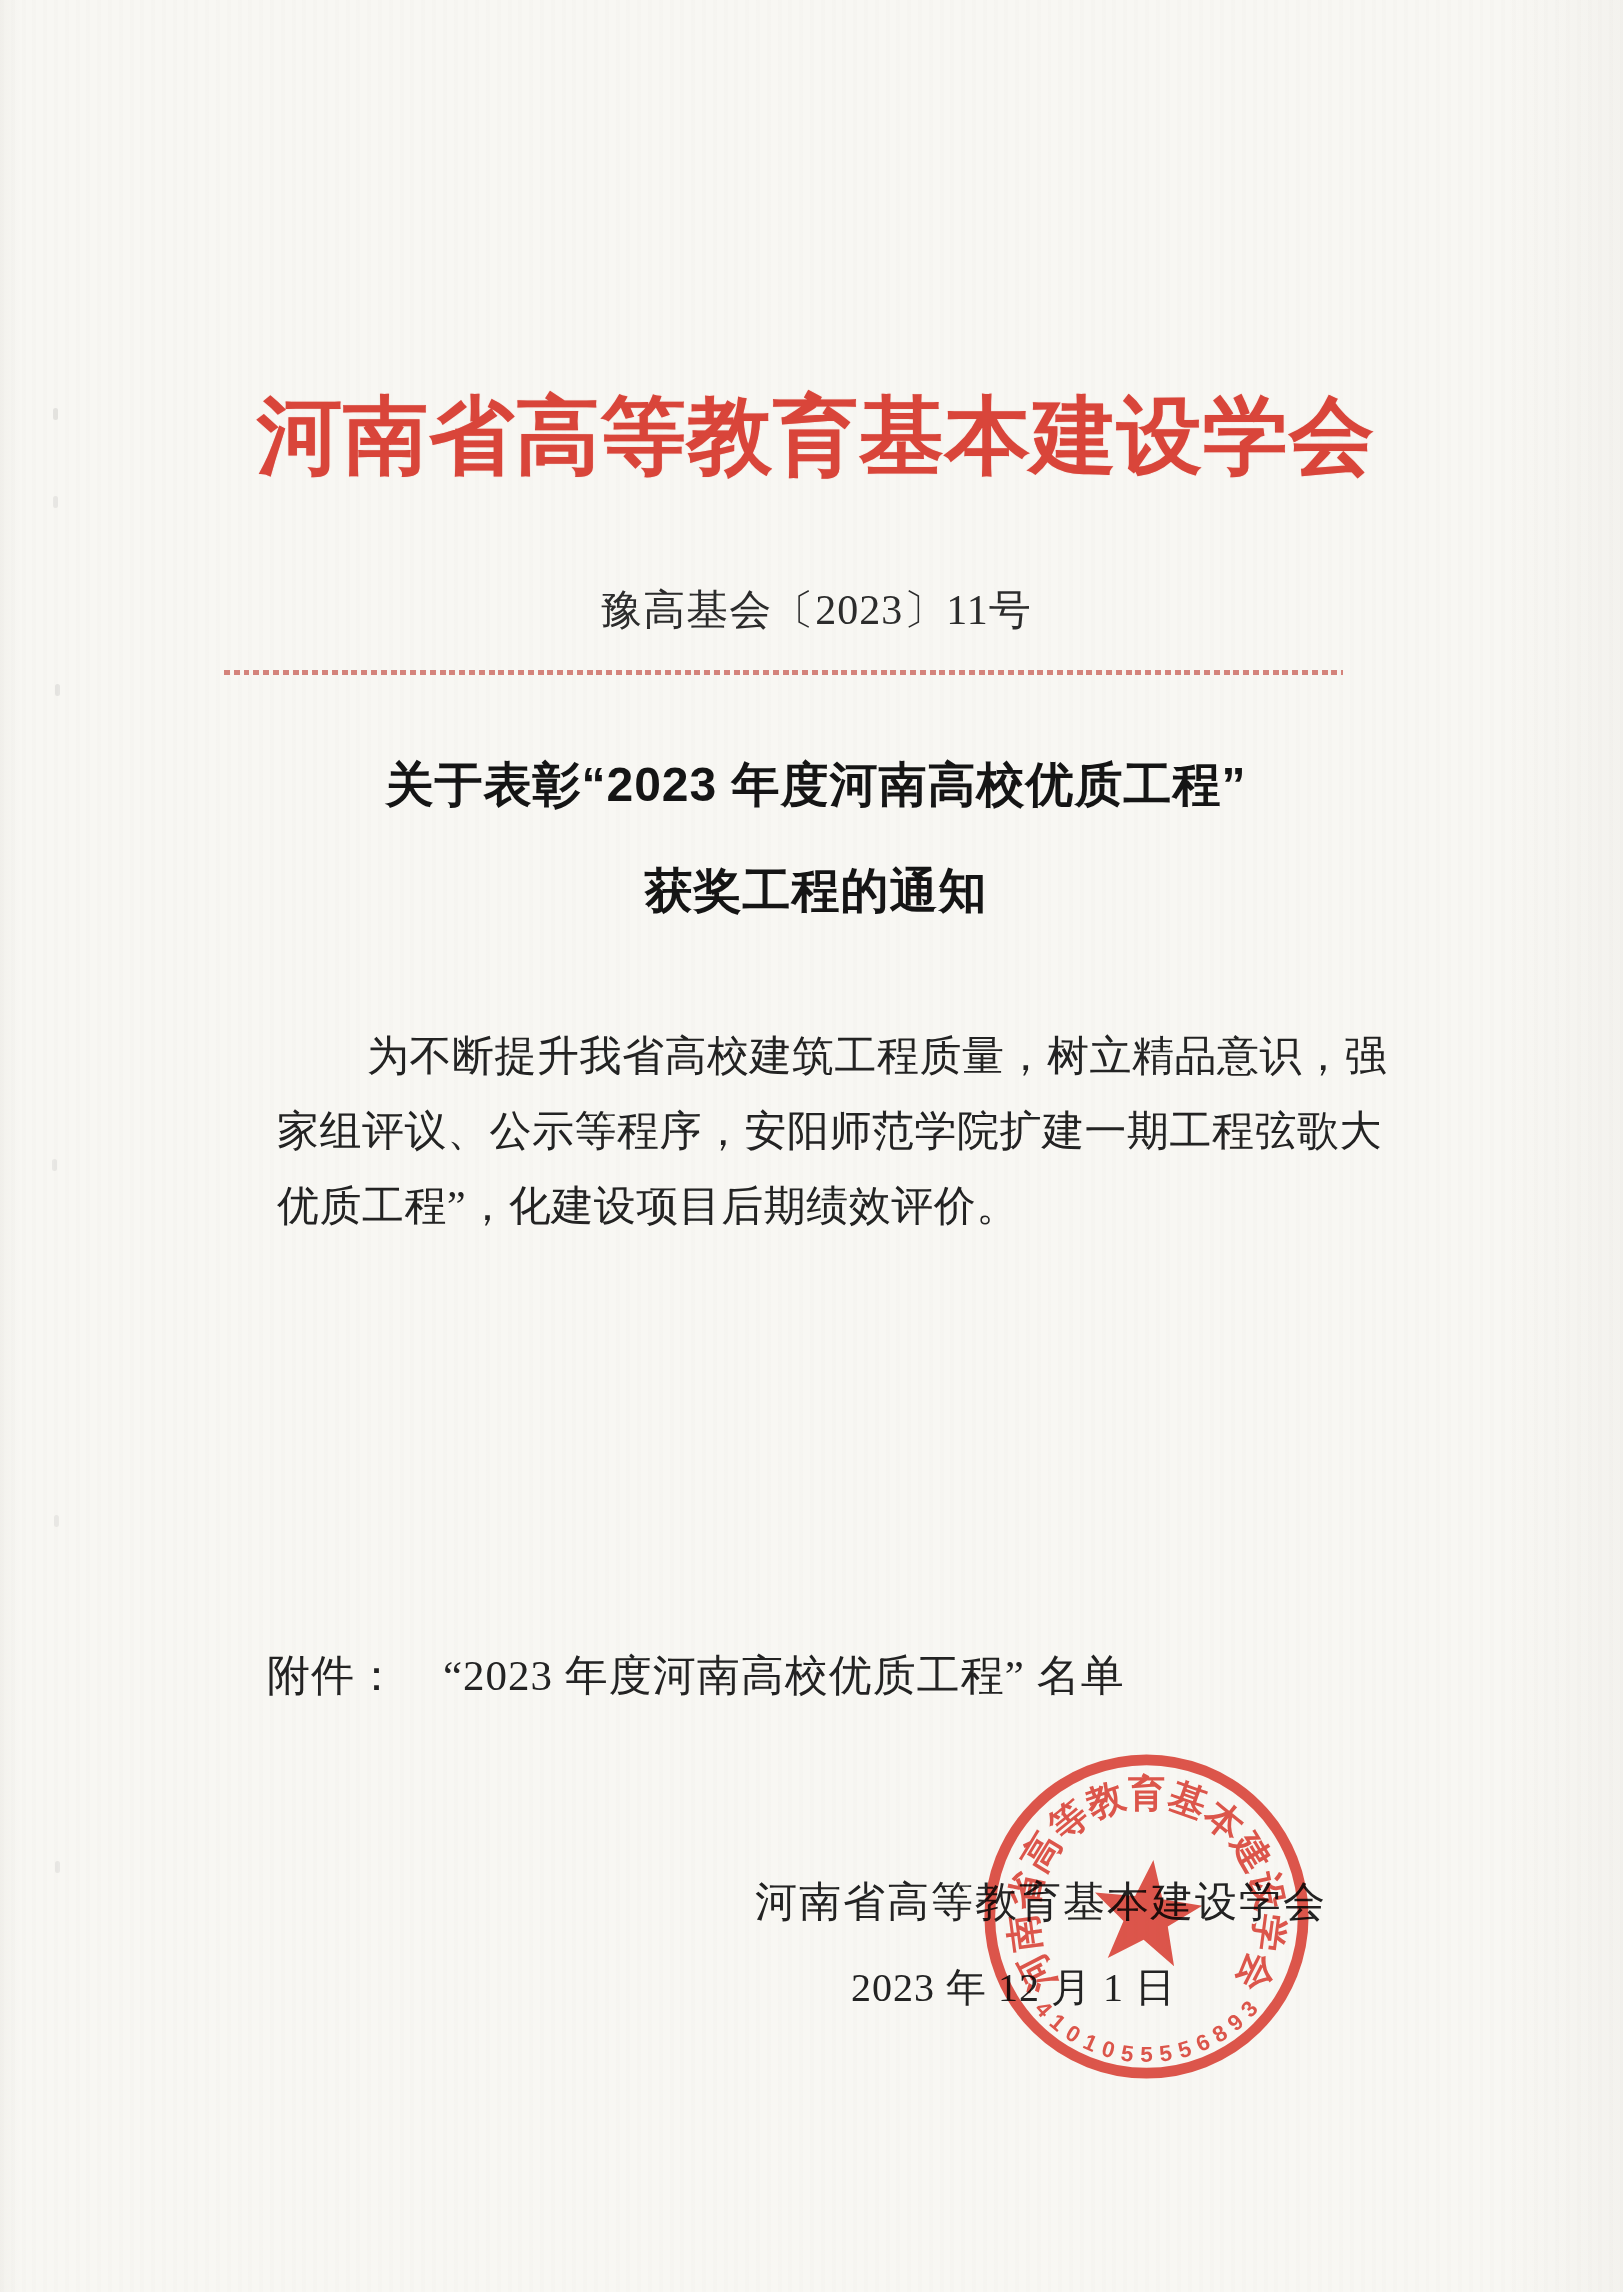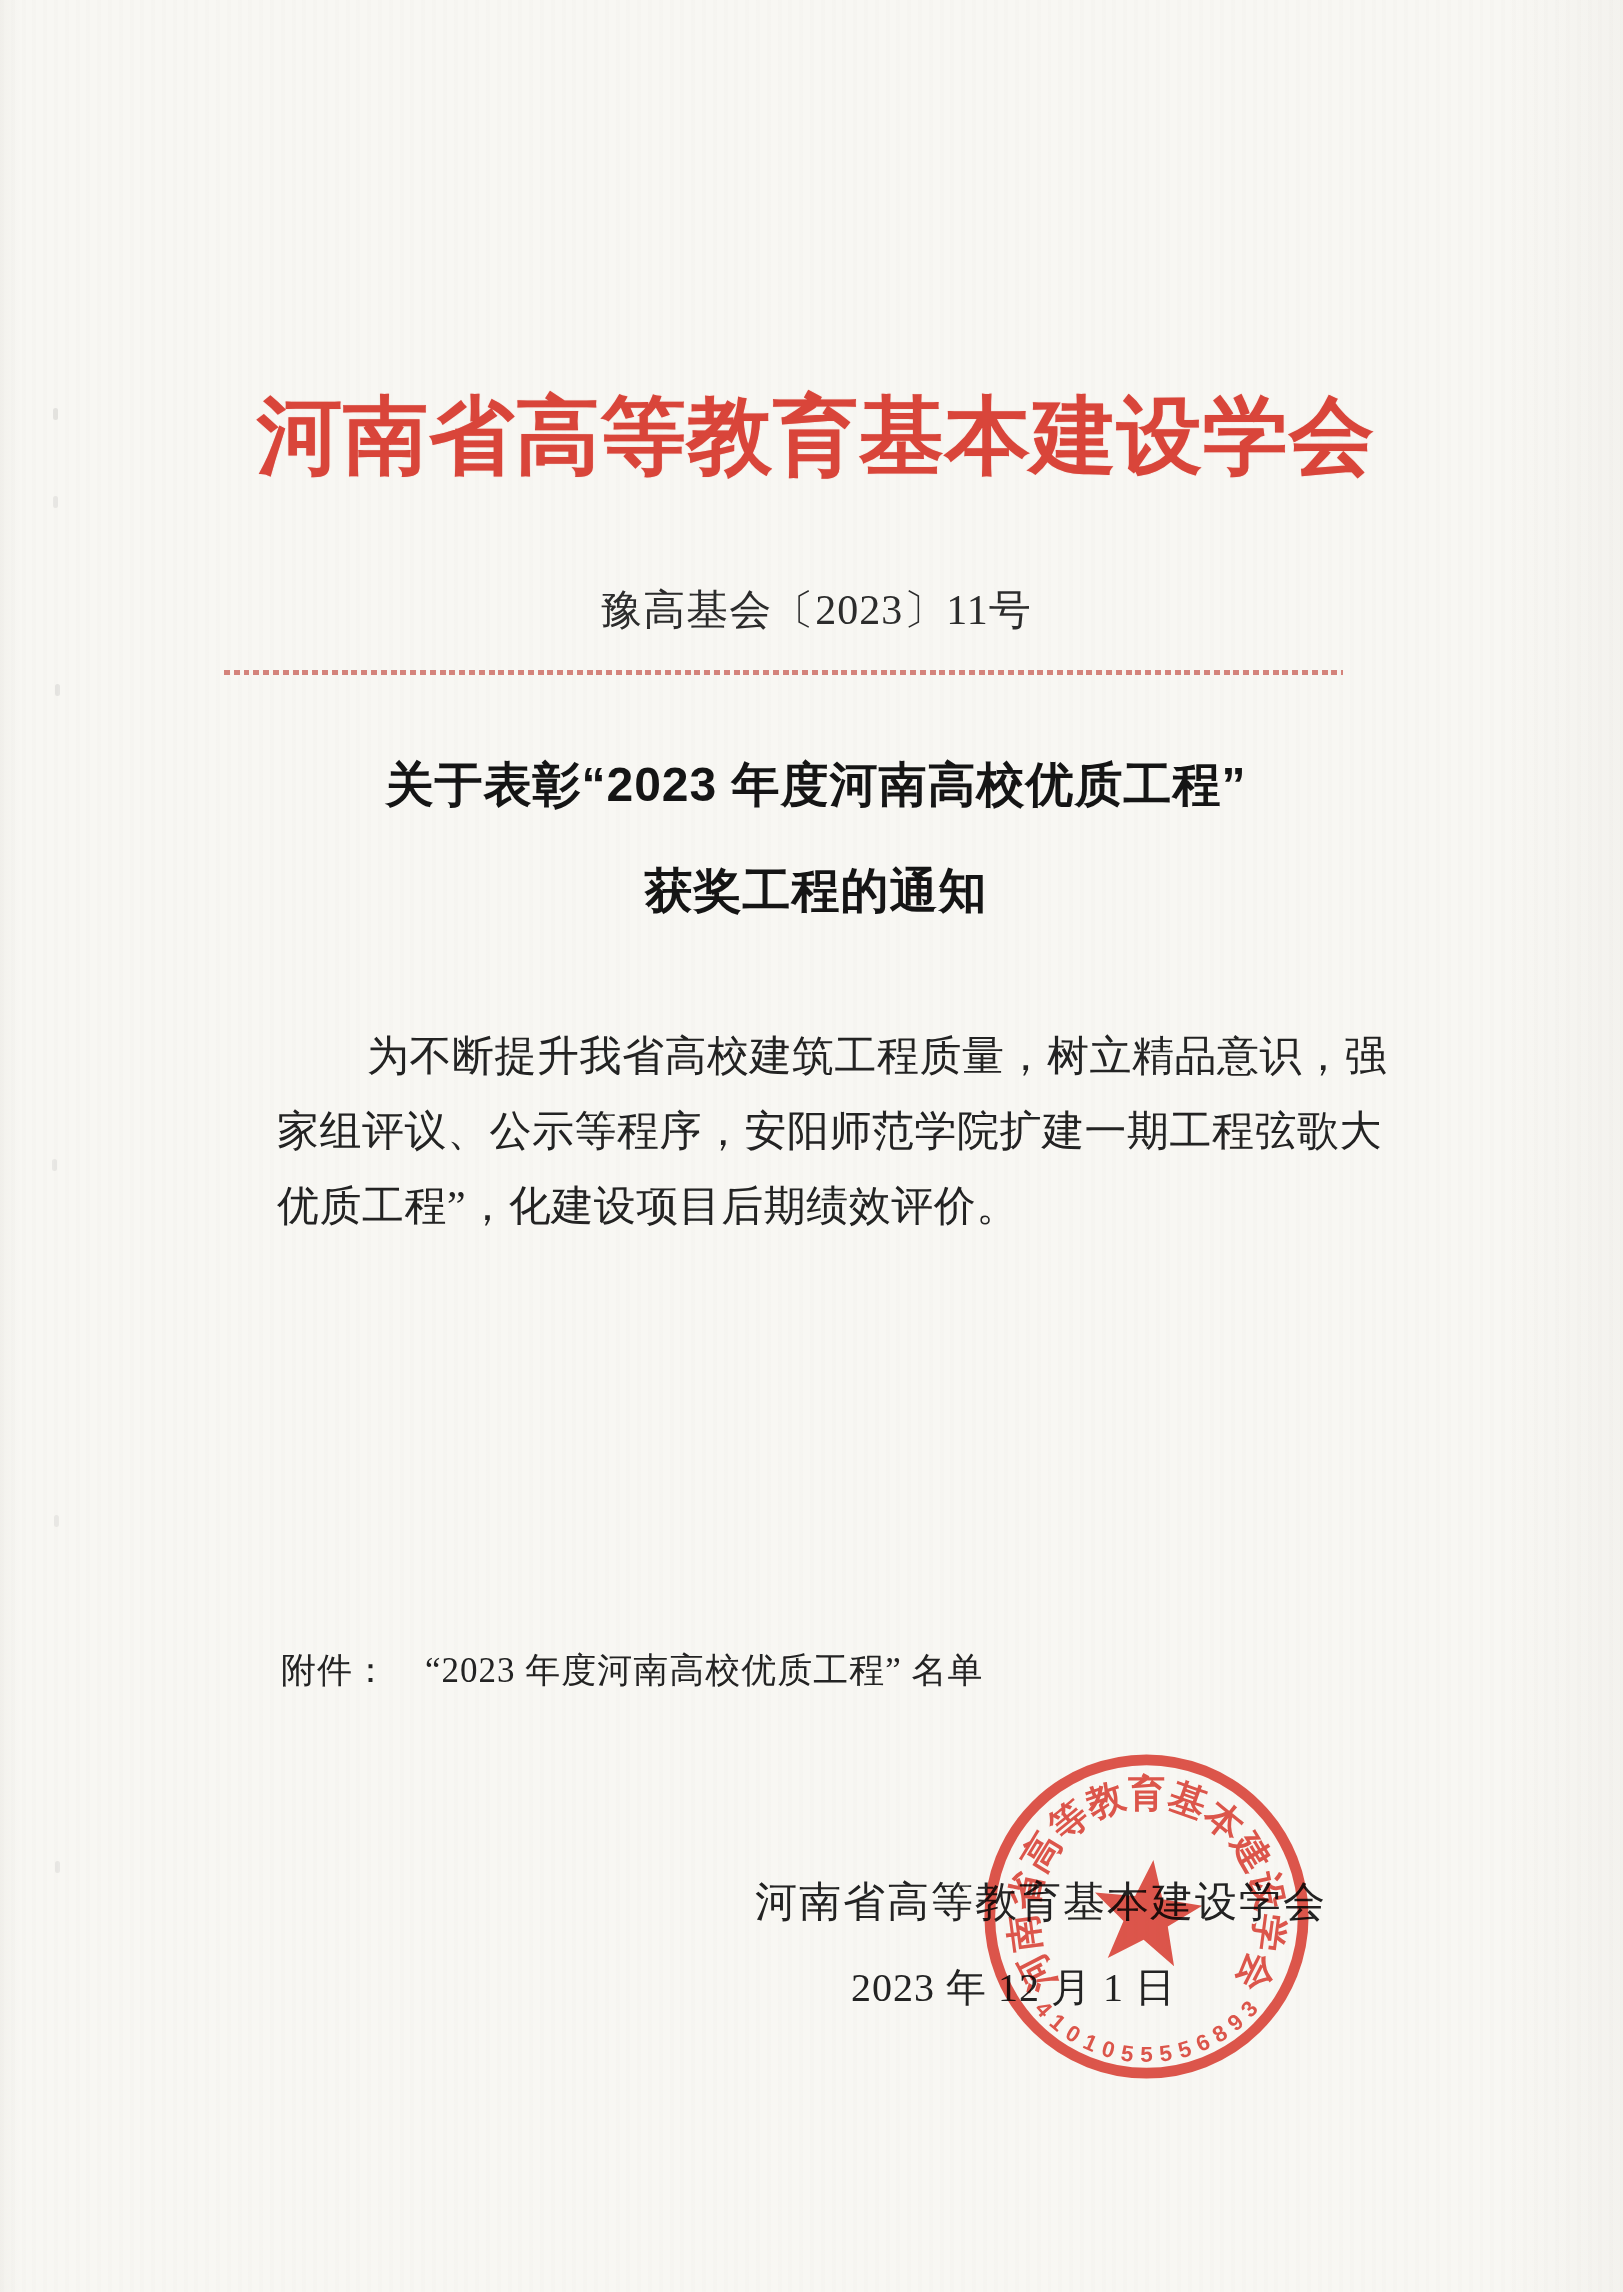--- a/index.html
+++ b/index.html
@@ -60,22 +60,22 @@
   .body-block{
     position:absolute;top:1019px;left:277px;width:1078px;
   }
   .body-line{
     height:75px;line-height:75px;
     font-size:42px;color:#232323;letter-spacing:0.5px;
     white-space:nowrap;
   }
   .body-line.indent{text-indent:90px;}
   .attachment{
-    position:absolute;top:1647px;left:281px;
-    font-size:35px;color:#232323;letter-spacing:1px;white-space:nowrap;
+    position:absolute;top:1647px;left:267px;
+    font-size:43px;color:#232323;letter-spacing:1px;white-space:nowrap;
   }
   .signature{
     position:absolute;top:1874px;left:755px;
     font-size:42px;color:#232323;letter-spacing:2px;white-space:nowrap;
   }
   .date{
     position:absolute;top:1960px;left:851px;
     font-size:40px;color:#232323;letter-spacing:1px;white-space:nowrap;
   }
   .stamp{

